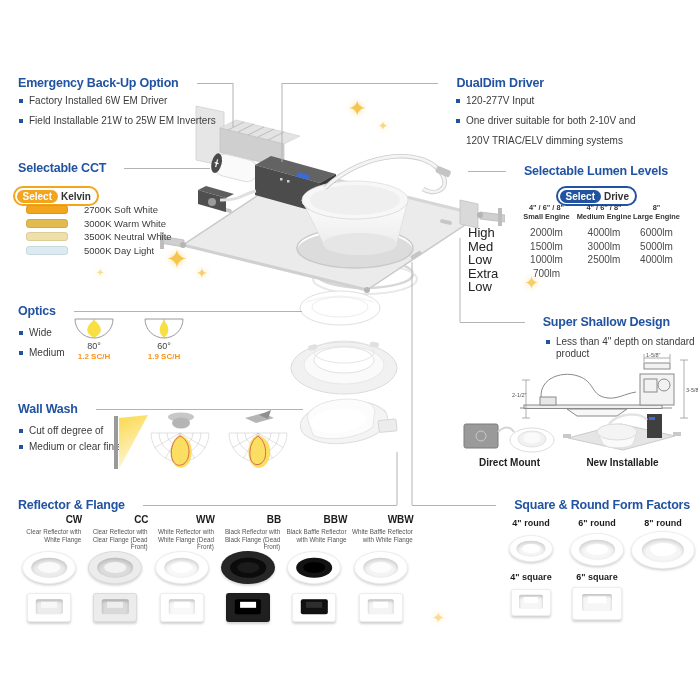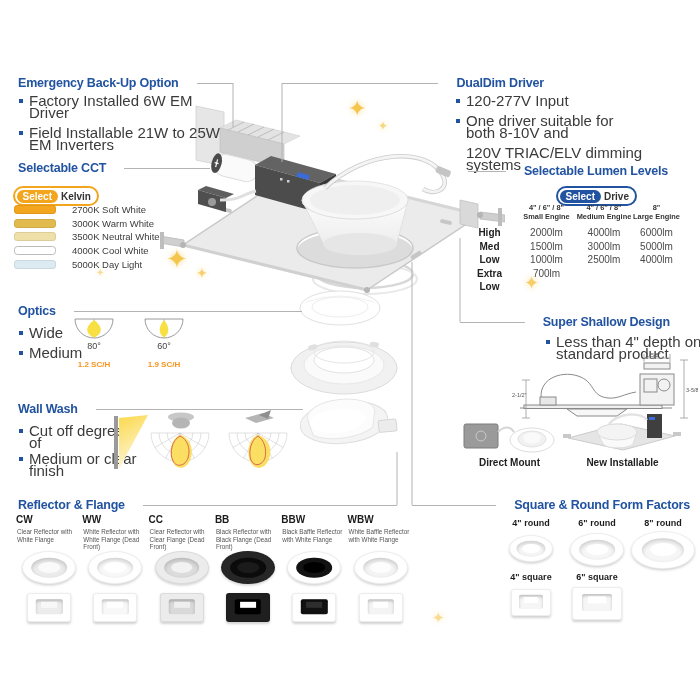--- a/index.html
+++ b/index.html
@@ -9,65 +9,65 @@
   .abs{position:absolute;}
   .z0{z-index:0}.z1{z-index:1}.z2{z-index:2}
 
   
   .sh{position:absolute;display:flex;align-items:center;height:14px;gap:18px;z-index:2;}
   .sht{font-size:12.5px;font-weight:bold;color:#2253A0;white-space:nowrap;letter-spacing:-0.2px;}
   .rule{flex:1;height:1px;background:#b3b3b3;}
 
   
   .blist{position:absolute;z-index:2;}
-  .bi{position:relative;padding-left:11px;font-size:15px;line-height:12px;color:#3b3b3b;margin-bottom:8px;}
+  .bi{position:relative;padding-left:11px;font-size:10px;line-height:12px;color:#3b3b3b;margin-bottom:8px;}
   .bi::before{content:"";position:absolute;left:1px;top:4px;width:3.5px;height:3.5px;background:#2253A0;}
   .bi.cont::before{display:none;}
 
   
   .badge{position:absolute;display:inline-flex;align-items:center;border:2px solid var(--bc);
          border-radius:12px;padding:1.5px;background:#fff;font-size:10px;font-weight:bold;z-index:2;}
   .badge .b1{background:var(--bc);color:#fff;border-radius:9px;padding:1px 6px;}
   .badge .b2{color:#333;padding:0 5px 0 3px;}
 
   
-  .cctrow{display:flex;align-items:center;height:13.6px;}
+  .cctrow{display:flex;align-items:center;height:13.6px;margin-left:12px;}
   .sw{width:40px;height:7px;border-radius:3.5px;margin-right:16px;border:1px solid rgba(0,0,0,0.08);}
   .sw.outline{border:1px solid #bbb;}
   .cctlabel{font-size:9.5px;color:#3b3b3b;}
 
   
   .ltable{position:absolute;left:468px;top:203px;display:grid;
           grid-template-columns:50px 57px 58px 47px;z-index:2;}
   .lh{font-size:7.4px;font-weight:bold;color:#333;text-align:center;line-height:9px;padding-bottom:5px;}
-  .lrl{font-size:10px;font-weight:bold;color:#222;text-align:center;padding-right:7px;height:13.5px;line-height:13.5px;}
+  .lrl{font-size:13px;font-weight:normal;color:#222;text-align:left;padding-right:7px;height:13.5px;line-height:13.5px;}
   .lv{font-size:10px;color:#4a4a4a;text-align:center;height:13.5px;line-height:13.5px;}
 
   
   .logobox{position:absolute;left:580px;top:57px;width:116px;height:89px;border:1.5px solid #9a9a9a;
            border-radius:9px;z-index:2;display:flex;flex-direction:column;align-items:center;padding-top:7px;box-sizing:border-box;}
   .ddlogo{font-size:20px;font-weight:bold;letter-spacing:-0.6px;color:#1b1b1b;position:relative;line-height:20px;}
   .ddlogo::after{content:"";position:absolute;right:-2px;top:-5px;width:27px;height:11px;
                  border:2.5px solid transparent;border-top:2.5px solid #2253A0;border-radius:50% 60% 0 0;transform:rotate(7deg);}
   .dimrow{display:flex;gap:7px;margin-top:5px;}
   .dimcol{display:flex;flex-direction:column;align-items:center;}
   .dim{width:31px;height:27px;border:2px solid #3f3f3f;border-radius:8px;display:flex;flex-direction:column;align-items:center;}
   .knob{width:15px;height:15px;border:2px solid #3f3f3f;border-radius:50%;margin-top:1.5px;position:relative;}
   .knob::after{content:"";position:absolute;width:6px;height:2px;background:#3f3f3f;right:-2px;top:3px;transform:rotate(35deg);}
   .kv{font-size:4.5px;font-weight:bold;color:#3f3f3f;margin-top:1px;}
   .dcap{font-size:4.5px;color:#666;letter-spacing:0.4px;margin-top:2.5px;}
 
   
   .beamfig{position:absolute;width:46px;text-align:center;z-index:3;}
   .bangle{font-size:9px;color:#444;margin-top:1px;}
-  .bsc{font-size:8px;font-weight:bold;color:#F7941D;margin-top:9px;white-space:nowrap;}
+  .bsc{font-size:8px;font-weight:bold;color:#F7941D;margin-top:1px;white-space:nowrap;}
 
   
   .reflrow{position:absolute;left:16px;top:514px;width:398px;display:flex;z-index:2;}
-  .reflcol{width:66.3px;text-align:left;}
+  .reflcol{width:66.3px;text-align:right;}
   .rcode{font-size:10px;font-weight:bold;color:#1c1c1c;}
   .rdesc{font-size:6.3px;line-height:7.6px;color:#555;height:17px;margin-top:3px;padding:0 1px;}
   .rr{border-radius:50%;position:relative;margin:6px auto 0;background:var(--fl,#fff);
       box-shadow:0 1.5px 2.5px rgba(0,0,0,.18), inset 0 0 0 1px rgba(0,0,0,.07);width:54px;height:33px;}
   .rr::before{content:"";position:absolute;left:50%;top:50%;transform:translate(-50%,-50%);
       width:66%;height:62%;border-radius:50%;background:var(--cone,#eee);box-shadow:inset 0 2px 4px rgba(0,0,0,.18);}
   .rr::after{content:"";position:absolute;left:50%;top:50%;transform:translate(-50%,-54%);
       width:40%;height:34%;border-radius:50%;background:var(--ap,#fff);}
   .sq{border-radius:3px;position:relative;margin:9px auto 0;background:var(--fl,#fff);
       box-shadow:0 1.5px 2.5px rgba(0,0,0,.18), inset 0 0 0 1px rgba(0,0,0,.07);width:44px;height:29px;}
@@ -229,21 +229,21 @@
     <div class="bi">Factory Installed 6W EM Driver</div>
     <div class="bi">Field Installable 21W to 25W EM Inverters</div>
   </div>
 
   <div class="sh" style="left:282px;top:76px;width:262px">
     <i class="rule"></i>
     <span class="sht">DualDim Driver</span>
   </div>
   <div class="blist" style="left:455px;top:95px;width:190px">
     <div class="bi">120-277V Input</div>
-    <div class="bi">One driver suitable for both 8-10V and</div>
+    <div class="bi">One driver suitable for both 2-10V and</div>
     <div class="bi cont">120V TRIAC/ELV dimming systems</div>
   </div>
 
   <div class="sh" style="left:18px;top:161px;width:192px">
     <span class="sht">Selectable CCT</span>
     <i class="rule"></i>
   </div>
   <div class="badge" style="left:13px;top:186px;--bc:#F2A51D">
     <span class="b1">Select</span>
     <span class="b2">Kelvin</span>
@@ -253,24 +253,20 @@
       <span class="sw" style="background: rgb(242, 165, 29);"></span>
       <span class="cctlabel">2700K Soft White</span>
     </div>
     <div class="cctrow">
       <span class="sw" style="background: rgb(226, 187, 78);"></span>
       <span class="cctlabel">3000K Warm White</span>
     </div>
     <div class="cctrow">
       <span class="sw" style="background: rgb(239, 223, 168);"></span>
       <span class="cctlabel">3500K Neutral White</span>
-    </div>
-    <div class="cctrow">
-      <span class="sw outline" style="background: rgb(255, 255, 255);"></span>
-      <span class="cctlabel">4000K Cool White</span>
     </div>
     <div class="cctrow">
       <span class="sw" style="background: rgb(220, 235, 242);"></span>
       <span class="cctlabel">5000K Day Light</span>
     </div>
   </div>
 
   <div class="sh" style="left:468px;top:164px;width:200px">
     <i class="rule"></i>
     <span class="sht">Selectable Lumen Levels</span>
@@ -455,30 +451,30 @@
     <i class="rule"></i>
   </div>
   <div class="reflrow">
     <div class="reflcol">
       <div class="rcode">CW</div>
       <div class="rdesc">Clear Reflector with White Flange</div>
       <div class="rr r-cw"></div>
       <div class="sq s-cw"></div>
     </div>
     <div class="reflcol">
+      <div class="rcode">CC</div>
+      <div class="rdesc">Clear Reflector with Clear Flange (Dead Front)</div>
+      <div class="rr r-cc"></div>
+      <div class="sq s-cc"></div>
+    </div>
+    <div class="reflcol">
       <div class="rcode">WW</div>
       <div class="rdesc">White Reflector with White Flange (Dead Front)</div>
       <div class="rr r-ww"></div>
       <div class="sq s-ww"></div>
-    </div>
-    <div class="reflcol">
-      <div class="rcode">CC</div>
-      <div class="rdesc">Clear Reflector with Clear Flange (Dead Front)</div>
-      <div class="rr r-cc"></div>
-      <div class="sq s-cc"></div>
     </div>
     <div class="reflcol">
       <div class="rcode">BB</div>
       <div class="rdesc">Black Reflector with Black Flange (Dead Front)</div>
       <div class="rr r-bb"></div>
       <div class="sq s-bb"></div>
     </div>
     <div class="reflcol">
       <div class="rcode">BBW</div>
       <div class="rdesc">Black Baffle Reflector with White Flange</div>

